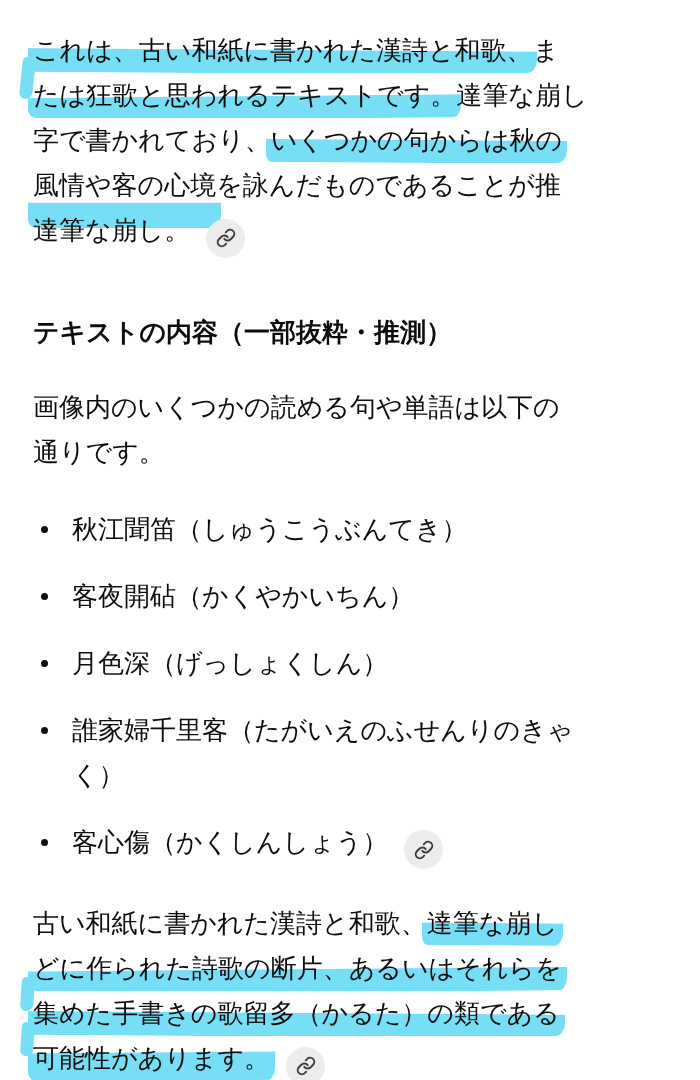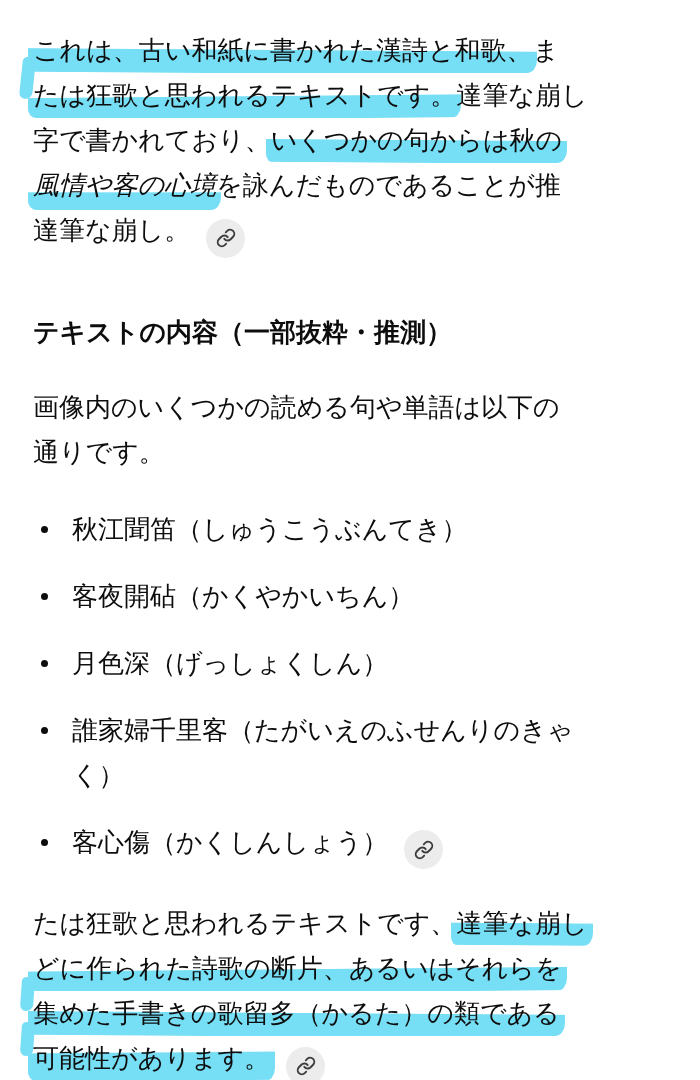--- a/index.html
+++ b/index.html
@@ -21,21 +21,21 @@
   .para{margin:0;}
   .line{white-space:nowrap;}
   
   .hl{
     background-image:linear-gradient(180.4deg,rgba(118,222,245,0) 42%,var(--hl) 44%,var(--hl) 96%,rgba(118,222,245,0) 98%);
     border-radius:9px 13px 10px 8px / 14px 10px 13px 9px;
     padding:2px 5px 8px 5px;margin:0 -5px;
     -webkit-box-decoration-break:clone;box-decoration-break:clone;
   }
   .hl-b{background-image:linear-gradient(179.5deg,rgba(118,222,245,0) 45%,var(--hl) 47%,var(--hl) 97%,rgba(118,222,245,0) 99%);}
-  .hl-low{background-image:linear-gradient(180deg,rgba(118,222,245,0) 57%,var(--hl) 59%,var(--hl) 100%);padding-bottom:10px;font-style:italic;}
+  .hl-low{background-image:linear-gradient(180deg,rgba(118,222,245,0) 57%,var(--hl) 59%,var(--hl) 100%);padding-bottom:28px;}
   .hl-tall{background-image:linear-gradient(179.6deg,rgba(118,222,245,0) 28%,var(--hl) 31%,var(--hl) 96%,rgba(118,222,245,0) 98%);}
   
   .tail-start{position:relative;}
   .tail-start::before{
     content:"";position:absolute;z-index:-1;
     left:-7px;top:24px;width:13px;height:42px;
     background:var(--hl);border-radius:8px 14px 12px 10px;
     transform:rotate(6deg);
   }
   .tail-short::before{height:34px;top:26px;transform:rotate(4deg);}
@@ -114,21 +114,21 @@
               <svg width="20" height="20" viewBox="0 0 24 24" fill="none" stroke="#3e3e3e" stroke-width="2.3" stroke-linecap="round" stroke-linejoin="round">
                 <path d="M10 13a5 5 0 0 0 7.54.54l3-3a5 5 0 0 0-7.07-7.07l-1.72 1.71"></path>
                 <path d="M14 11a5 5 0 0 0-7.54-.54l-3 3a5 5 0 0 0 7.07 7.07l1.71-1.71"></path>
               </svg>
             </span></div>
         </div>
     </div>
   </div>
 
   <div class="para closing">
-    <div class="line"><span>たは狂歌と思われるテキストです、</span><span class="hl">達筆な崩し</span></div>
+    <div class="line"><span>古い和紙に書かれた漢詩と和歌、</span><span class="hl">達筆な崩し</span></div>
     <div class="line"><span class="hl hl-b tail-start tail-short">どに作られた詩歌の断片、あるいはそれらを</span></div>
     <div class="line"><span class="hl tail-start tail-short">集めた手書きの歌留多（かるた）の類である</span></div>
     <div class="line"><span class="hl hl-tall">可能性があります。</span><span class="cite">
           <svg width="20" height="20" viewBox="0 0 24 24" fill="none" stroke="#3e3e3e" stroke-width="2.3" stroke-linecap="round" stroke-linejoin="round">
             <path d="M10 13a5 5 0 0 0 7.54.54l3-3a5 5 0 0 0-7.07-7.07l-1.72 1.71"></path>
             <path d="M14 11a5 5 0 0 0-7.54-.54l-3 3a5 5 0 0 0 7.07 7.07l1.71-1.71"></path>
           </svg>
         </span></div>
   </div>
 

